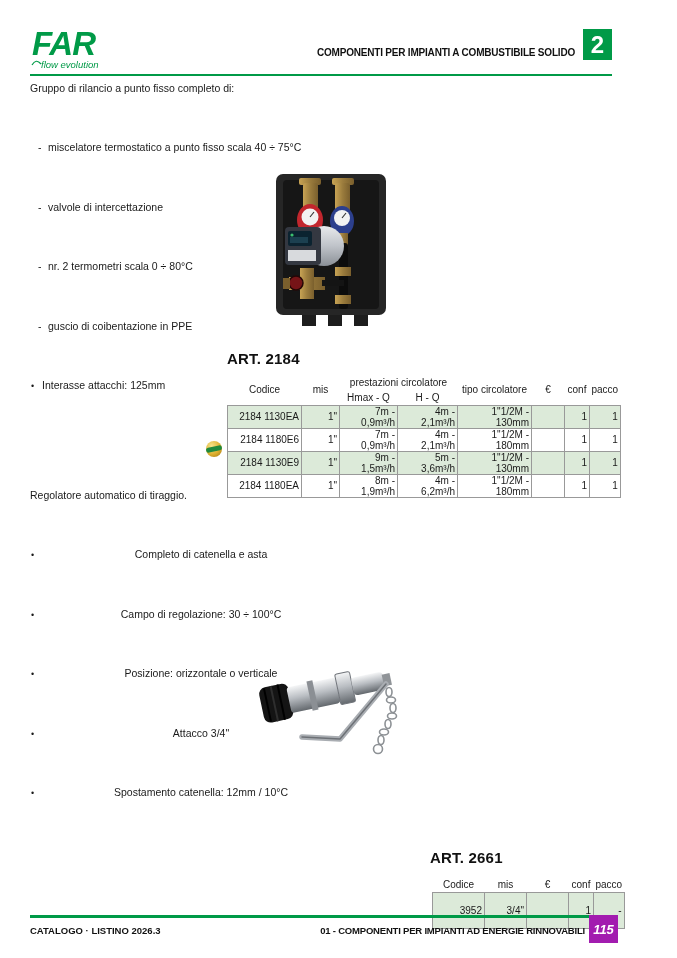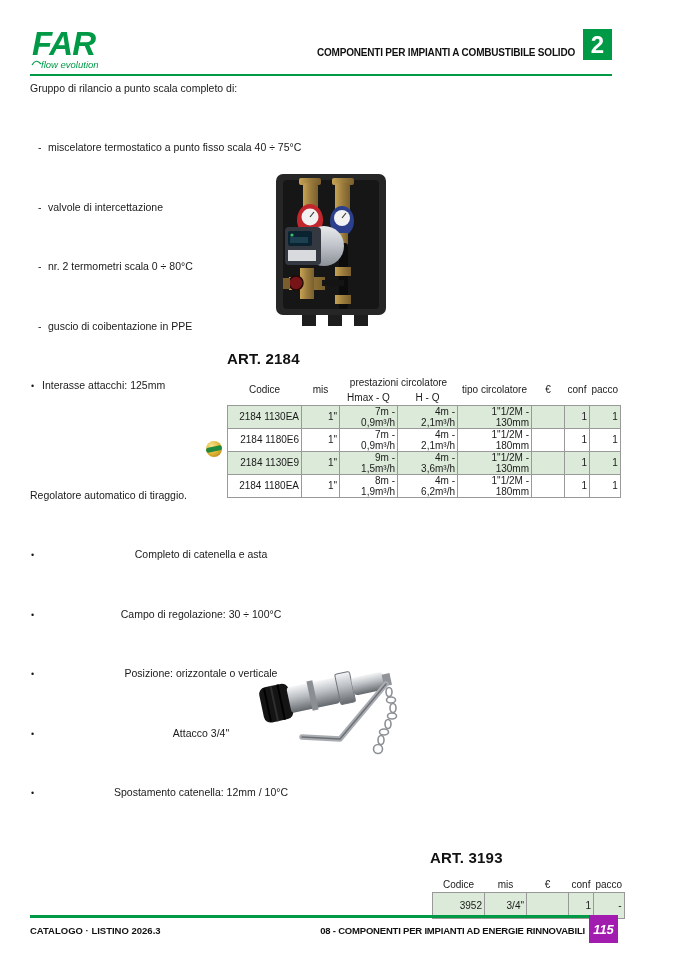--- a/index.html
+++ b/index.html
@@ -43,21 +43,21 @@
   .art1 { left:227px; top:350px; }
   .art2 { left:430px; top:849px; }
 
   
   table { border-collapse:collapse; font-size:10px; color:#1a1a1a; }
   thead th { border:none; font-weight:normal; padding:0 2px; height:15px; text-align:center; vertical-align:middle; }
   tbody td { border:1px solid #999; text-align:right; height:17.5px; padding:0 2px; background:#fff; }
   tr.row-green td { background:#dcead9; }
   .table1 { position:absolute; left:227px; top:375px; }
   .table2 { position:absolute; left:432px; top:877px; }
-  .table2 tbody td { height:26px; }
+  .table2 tbody td { height:36px; }
 
   .nuovo-badge { position:absolute; left:205px; top:440px; width:18px; height:18px; }
 
   
   .photo1 { position:absolute; left:272px; top:169px; width:120px; height:158px; }
   .photo2 { position:absolute; left:254px; top:642px; width:162px; height:126px; }
 
   
   .footer-rule { position:absolute; left:30px; top:915px; width:582px; height:3px; background:#009A47; }
   .footer-left { position:absolute; left:30px; top:925px; font-size:9.5px; font-weight:bold; color:#111; }
@@ -78,21 +78,21 @@
       <text x="4" y="31" font-family="Liberation Sans, sans-serif" font-size="33" font-weight="bold" font-style="italic" fill="#009A47" stroke="#ffffff" stroke-width="1" paint-order="stroke" letter-spacing="-1">FAR</text>
       <path d="M4,41 q4,-7 9,-1" fill="none" stroke="#009A47" stroke-width="1.2"></path>
       <text x="13" y="44" font-family="Liberation Sans, sans-serif" font-size="9.5" font-style="italic" fill="#009A47">flow evolution</text>
     </svg>
   </div>
   <div class="page-title">COMPONENTI PER IMPIANTI A COMBUSTIBILE SOLIDO</div>
   <div class="chapter-box">2</div>
   <div class="header-rule"></div>
 
   <div class="textblock tb1">
-    <div>Gruppo di rilancio a punto scala completo di:</div>
+    <div>Gruppo di rilancio a punto fisso completo di:</div>
     <ul>
       <li class="li-dash">miscelatore termostatico a punto fisso scala 40 ÷ 75°C</li>
       <li class="li-dash">valvole di intercettazione</li>
       <li class="li-dash">nr. 2 termometri scala 0 ÷ 80°C</li>
       <li class="li-dash">guscio di coibentazione in PPE</li>
       <li class="li-dot">Interasse attacchi: 125mm</li>
     </ul>
   </div>
 
   <div class="photo1">
@@ -193,21 +193,21 @@
         <td>4m - 2,1m³/h</td>
         <td>1"1/2M - 180mm</td>
         <td></td>
         <td>1</td>
         <td>1</td>
       </tr>
       <tr class="row-green">
         <td>2184 1130E9</td>
         <td>1"</td>
         <td>9m - 1,5m³/h</td>
-        <td>4m - 3,6m³/h</td>
+        <td>5m - 3,6m³/h</td>
         <td>1"1/2M - 130mm</td>
         <td></td>
         <td>1</td>
         <td>1</td>
       </tr>
       <tr>
         <td>2184 1180EA</td>
         <td>1"</td>
         <td>8m - 1,9m³/h</td>
         <td>4m - 6,2m³/h</td>
@@ -272,21 +272,21 @@
         <ellipse cx="139" cy="66" rx="3" ry="4.5"></ellipse>
         <ellipse cx="138" cy="74" rx="4.5" ry="3"></ellipse>
         <ellipse cx="134" cy="82" rx="3" ry="4.5"></ellipse>
         <ellipse cx="130" cy="90" rx="4.5" ry="3"></ellipse>
         <ellipse cx="127" cy="98" rx="3" ry="4.5"></ellipse>
         <circle cx="124" cy="107" r="4.5"></circle>
       </g>
     </svg>
   </div>
 
-  <div class="art-heading art2">ART. 3193</div>
+  <div class="art-heading art2">ART. 2661</div>
 
   <table class="table2">
     <colgroup>
       <col style="width:52px">
         <col style="width:42px">
         <col style="width:42px">
         <col style="width:25px">
         <col style="width:25px">
     </colgroup>
     <thead>
@@ -304,16 +304,16 @@
         <td>3/4"</td>
         <td></td>
         <td>1</td>
         <td>-</td>
       </tr>
     </tbody>
   </table>
 
   <div class="footer-rule"></div>
   <div class="footer-left">CATALOGO · LISTINO 2026.3</div>
-  <div class="footer-right">08 - COMPONENTI PER IMPIANTI AD ENERGIE RINNOVABILI</div>
+  <div class="footer-right">01 - COMPONENTI PER IMPIANTI AD ENERGIE RINNOVABILI</div>
   <div class="page-box">115</div>
 
 </div>
 
 </body></html>

